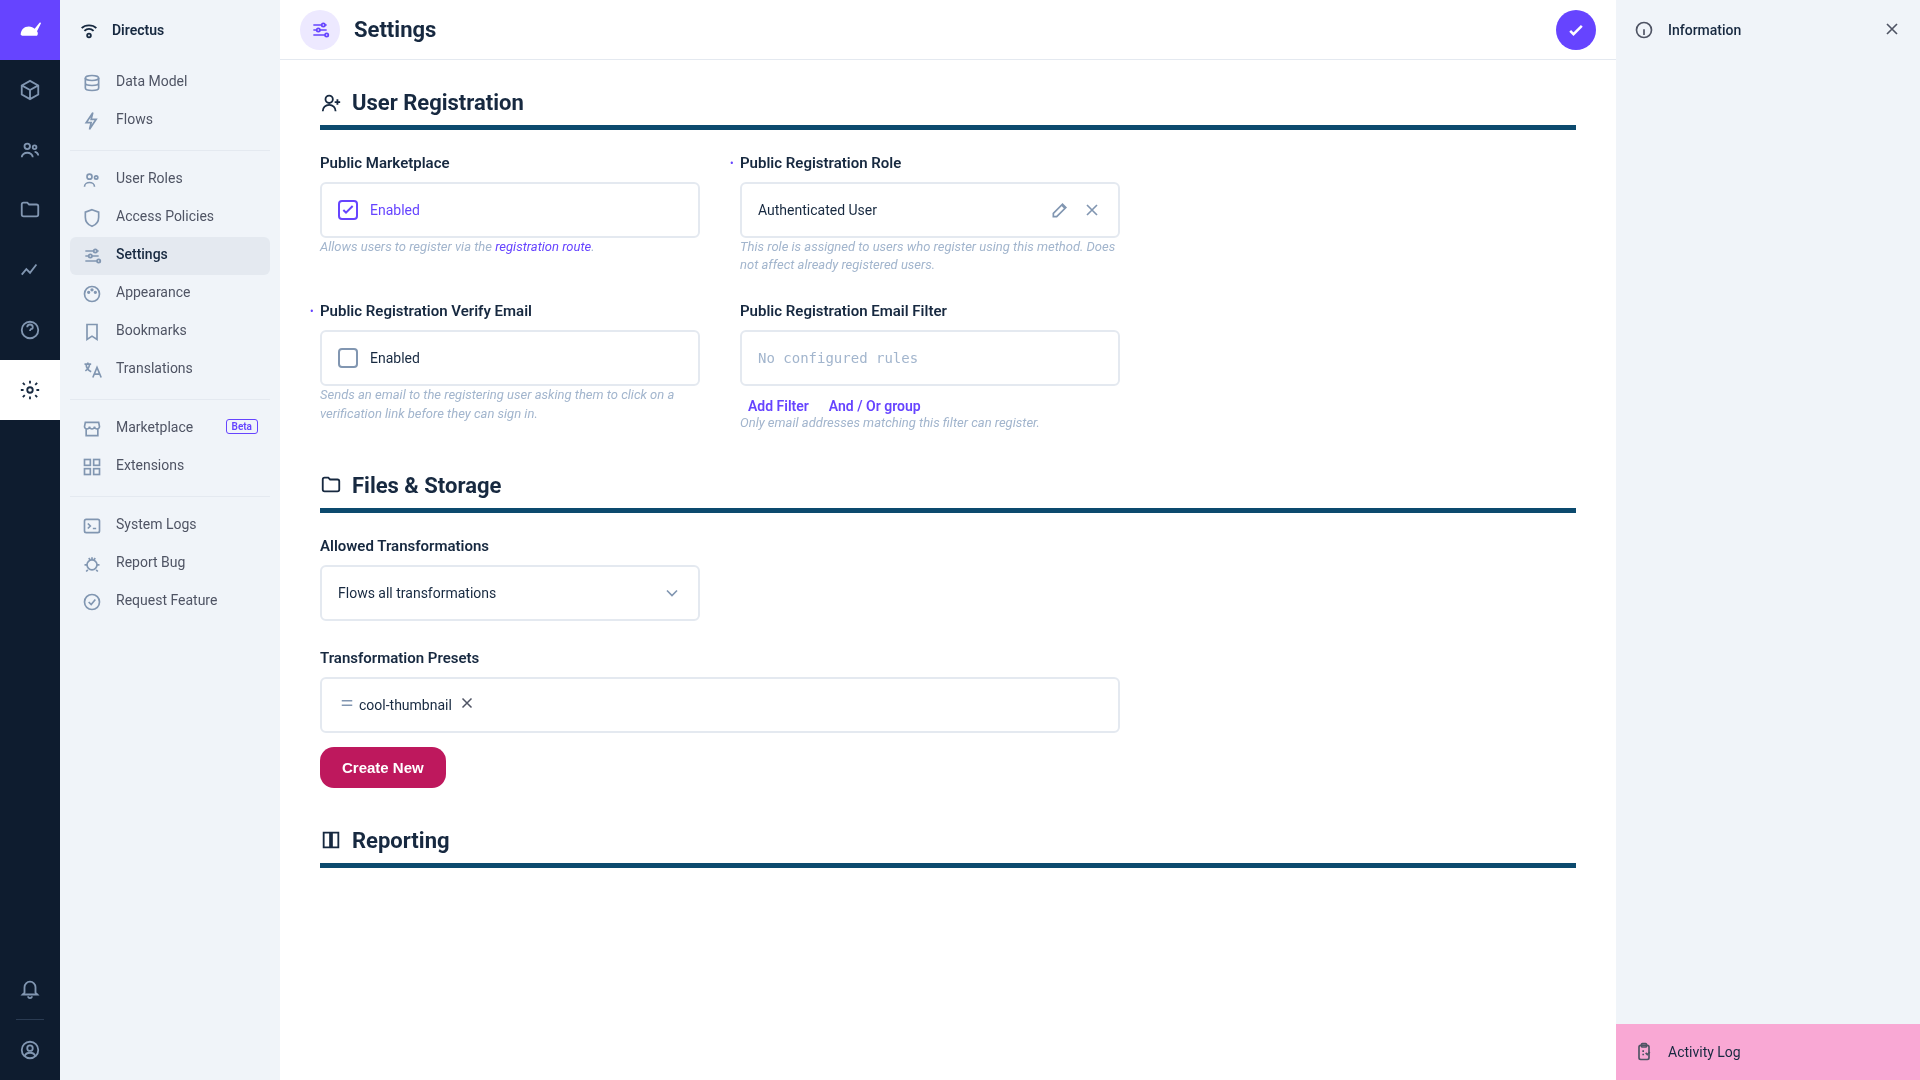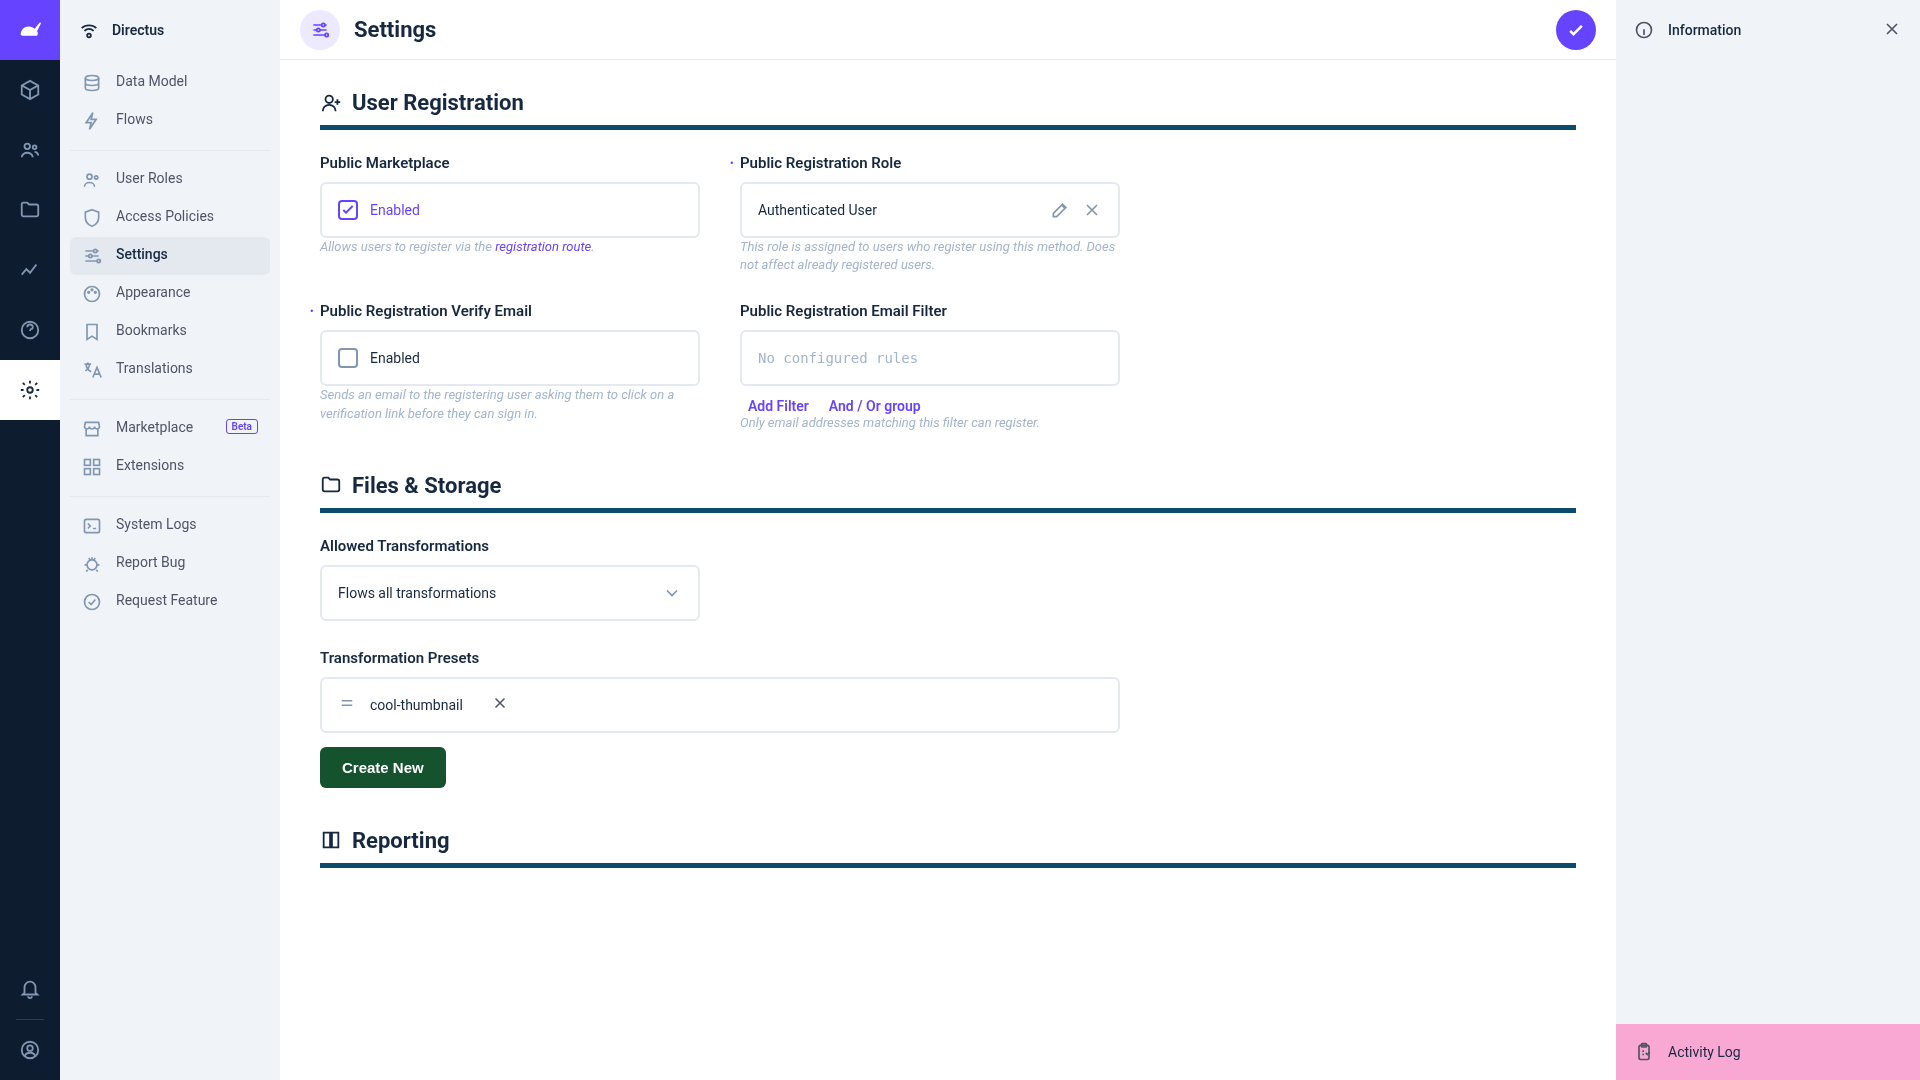--- a/index.html
+++ b/index.html
@@ -58,25 +58,25 @@
 
 .checkbox-field .input-box { cursor: pointer; }
 .checkbox-field .cb { width: 20px; height: 20px; border: 2px solid #8196b1; border-radius: 4px; display: flex; align-items: center; justify-content: center; }
 .checkbox-field.checked .cb { border-color: #6644ff; background: transparent; }
 .checkbox-field.checked .cb svg { stroke: #6644ff; stroke-width: 3; }
 .checkbox-field.checked .cb-label { color: #6644ff; }
 
 .filter-links { display: flex; gap: 20px; margin-top: 12px; padding-left: 8px; }
 .filter-links span { color: #6644ff; font-weight: 600; font-size: 14px; cursor: pointer; }
 
-.preset-row { border: 2px solid #e4e9f0; border-radius: 6px; height: 56px; display: flex; align-items: center; padding: 0 16px; gap: 14px; background: #fff; }
+.preset-row { border: 2px solid #e4e9f0; border-radius: 6px; height: 56px; display: flex; align-items: center; padding: 0 16px; gap: 3px; background: #fff; }
 .preset-row .drag { cursor: grab; color: #8196b1; }
 .preset-row .close { cursor: pointer; }
 
-.btn-primary { background: #14532d; color: #fff; border: none; padding: 12px 22px; border-radius: 6px; font-weight: 600; font-size: 15px; cursor: pointer; margin-top: 14px; }
+.btn-primary { background: #be185d; color: #fff; border: none; padding: 12px 22px; border-radius: 14px; font-weight: 600; font-size: 15px; cursor: pointer; margin-top: 14px; }
 
 
 .right { width: 304px; background: #f0f4f9; display: flex; flex-direction: column; }
 .right-header { height: 60px; display: flex; align-items: center; padding: 0 18px; gap: 14px; }
 .right-header svg { width: 20px; height: 20px; stroke: #4f5464; fill: none; stroke-width: 2; }
 .right-header .title { font-weight: 500; flex: 1; }
 .right-header .close { cursor: pointer; }
 .right .rspacer { flex: 1; }
 .right-footer { height: 56px; background: #f9a8d4; display: flex; align-items: center; padding: 0 18px; gap: 14px; cursor: pointer; }
 .right-footer svg { width: 20px; height: 20px; stroke: #4f5464; fill: none; stroke-width: 2; }

